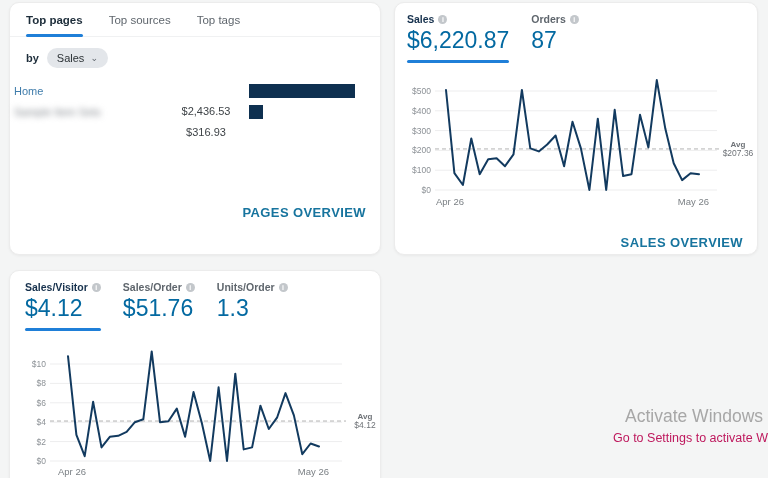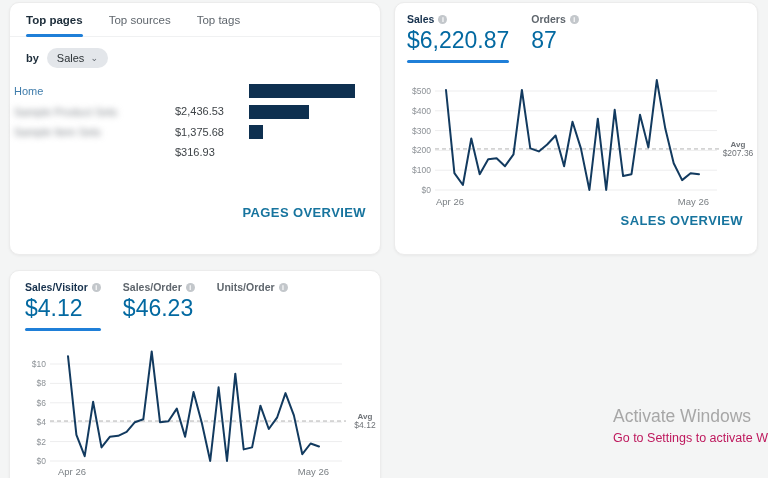--- a/index.html
+++ b/index.html
@@ -29,27 +29,27 @@
   .filter-row{display:flex;align-items:center;gap:8px;padding:11px 16px 0;}
   .by{font-size:11px;font-weight:bold;color:#1d2d3a;}
   .pill{display:inline-flex;align-items:center;gap:6px;background:#e3e6ea;
     border-radius:11px;padding:4px 10px;font-size:11px;color:#2c3236;cursor:default;}
   .chev{font-size:9px;color:#5f666d;line-height:6px;}
   .pages-list{margin-top:13px;}
   .page-row{display:flex;align-items:center;height:20.5px;padding:0 15px 0 4px;
     font-size:11px;}
   .row-label{flex:1;color:#3f7cab;white-space:nowrap;overflow:hidden;}
   .row-label.blurred{color:#82878d;filter:blur(3px);}
-  .row-value{width:62px;text-align:left;color:#3e4347;margin-top:40px;}
+  .row-value{width:62px;text-align:center;color:#3e4347;margin-top:40px;}
   .bar-wrap{width:116px;margin-left:12px;}
   .bar{height:14px;background:#0e3050;}
   .card-footer-link{position:absolute;right:14px;font-size:13px;font-weight:bold;
     color:#17749e;letter-spacing:.4px;cursor:pointer;}
   .card1 .card-footer-link{bottom:34px;}
-  .card2 .card-footer-link{bottom:26px;}
+  .card2 .card-footer-link{bottom:4px;}
 
   
   .metrics{display:flex;padding:10px 12px 0 12px;}
   .card3 .metrics{padding-left:15px;}
   .metric{position:relative;padding-bottom:9px;margin-right:22px;cursor:default;}
   .mlabel{font-size:10.5px;font-weight:bold;color:#5f666d;display:flex;
     align-items:center;gap:4px;}
   .metric.active .mlabel{color:#16314d;}
   .mvalue{font-size:23px;color:#0369a1;margin-top:2px;}
   .metric.active::after{content:"";position:absolute;left:0;bottom:0;height:3px;
@@ -58,21 +58,21 @@
     font-size:7px;line-height:9px;text-align:center;display:inline-block;
     font-weight:bold;font-style:normal;}
 
   .chart-svg{position:absolute;left:0;}
   #sales-chart{top:55px;}
   #ratio-chart{top:58px;}
   svg text{font-family:"Liberation Sans",sans-serif;}
 
   
   .watermark{position:absolute;left:613px;top:406px;color:#a5a5a5;}
-  .wm1{font-size:17.5px;color:#a7a7a7;}
+  .wm1{font-size:17.5px;margin-left:12px;color:#a7a7a7;}
   .wm2{font-size:12.5px;margin-top:4px;color:#be185d;white-space:nowrap;}
 </style>
 </head>
 <body>
 
 <div class="card card1">
   <div class="tabbar">
     <div class="tab active">Top pages</div>
     <div class="tab">Top sources</div>
     <div class="tab">Top tags</div>
@@ -83,27 +83,20 @@
       <span>Sales</span>
       <span class="chev">⌄</span>
     </span>
   </div>
   <div class="pages-list">
     <div class="page-row">
       <span class="row-label">Home</span>
       <span class="row-value">$2,436.53</span>
       <span class="bar-wrap">
           <span class="bar" style="display: block; width: 106px;"></span>
-        </span>
-    </div>
-    <div class="page-row">
-      <span class="row-label blurred">Sample Product Sets</span>
-      <span class="row-value">$1,375.68</span>
-      <span class="bar-wrap">
-          <span class="bar" style="display: block; width: 60px;"></span>
         </span>
     </div>
     <div class="page-row">
       <span class="row-label blurred">Sample Item Sets</span>
       <span class="row-value">$316.93</span>
       <span class="bar-wrap">
           <span class="bar" style="display: block; width: 14px;"></span>
         </span>
     </div>
   </div>
@@ -157,27 +150,28 @@
           <span>Sales/Visitor</span>
           <span class="info-i">i</span>
         </div>
       <div class="mvalue">$4.12</div>
     </div>
     <div class="metric">
       <div class="mlabel">
           <span>Sales/Order</span>
           <span class="info-i">i</span>
         </div>
-      <div class="mvalue">$46.23</div>
+      <div class="mvalue">$51.76</div>
     </div>
     <div class="metric">
       <div class="mlabel">
           <span>Units/Order</span>
           <span class="info-i">i</span>
         </div>
+      <div class="mvalue">1.3</div>
     </div>
   </div>
   <svg id="ratio-chart" class="chart-svg" width="372" height="160">
       <line x1="40" y1="132" x2="332" y2="132" stroke="#ededee" stroke-width="1"></line>
       <text x="36" y="135" text-anchor="end" font-size="8.5" fill="#8c9196">$0</text>
       <line x1="40" y1="112.6" x2="332" y2="112.6" stroke="#ededee" stroke-width="1"></line>
       <text x="36" y="115.6" text-anchor="end" font-size="8.5" fill="#8c9196">$2</text>
       <line x1="40" y1="93.2" x2="332" y2="93.2" stroke="#ededee" stroke-width="1"></line>
       <text x="36" y="96.2" text-anchor="end" font-size="8.5" fill="#8c9196">$4</text>
       <line x1="40" y1="73.8" x2="332" y2="73.8" stroke="#ededee" stroke-width="1"></line>

